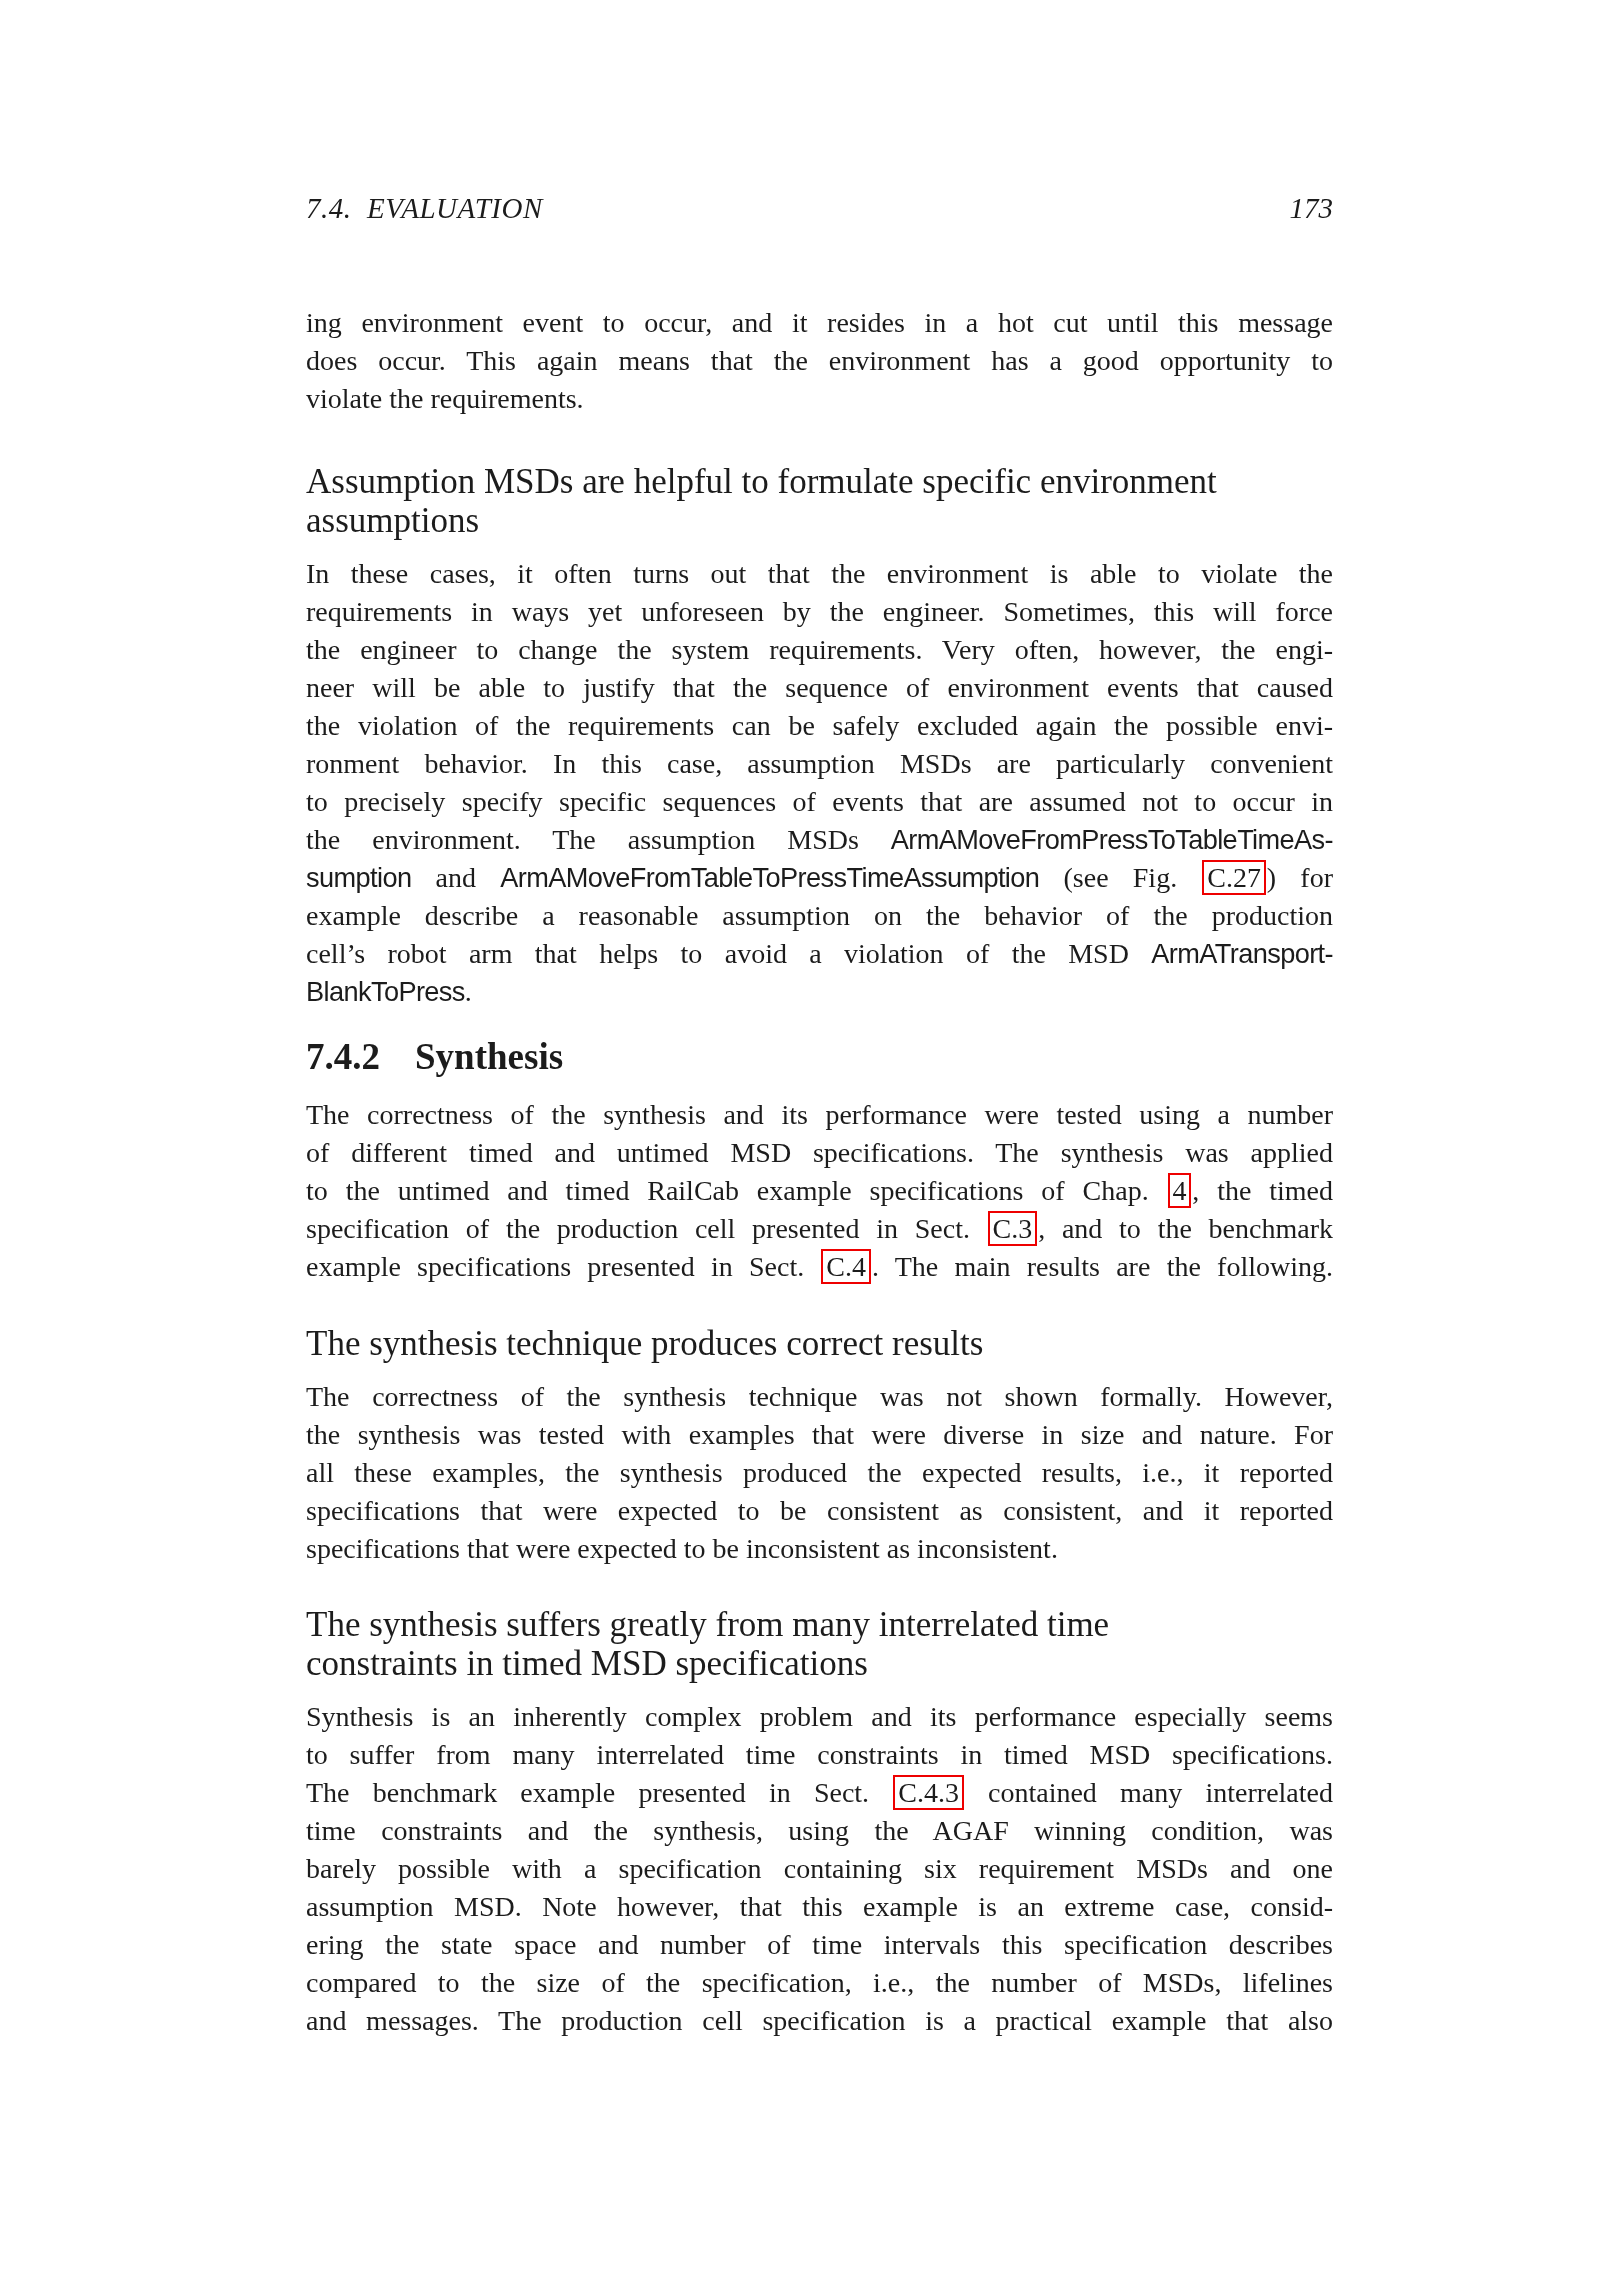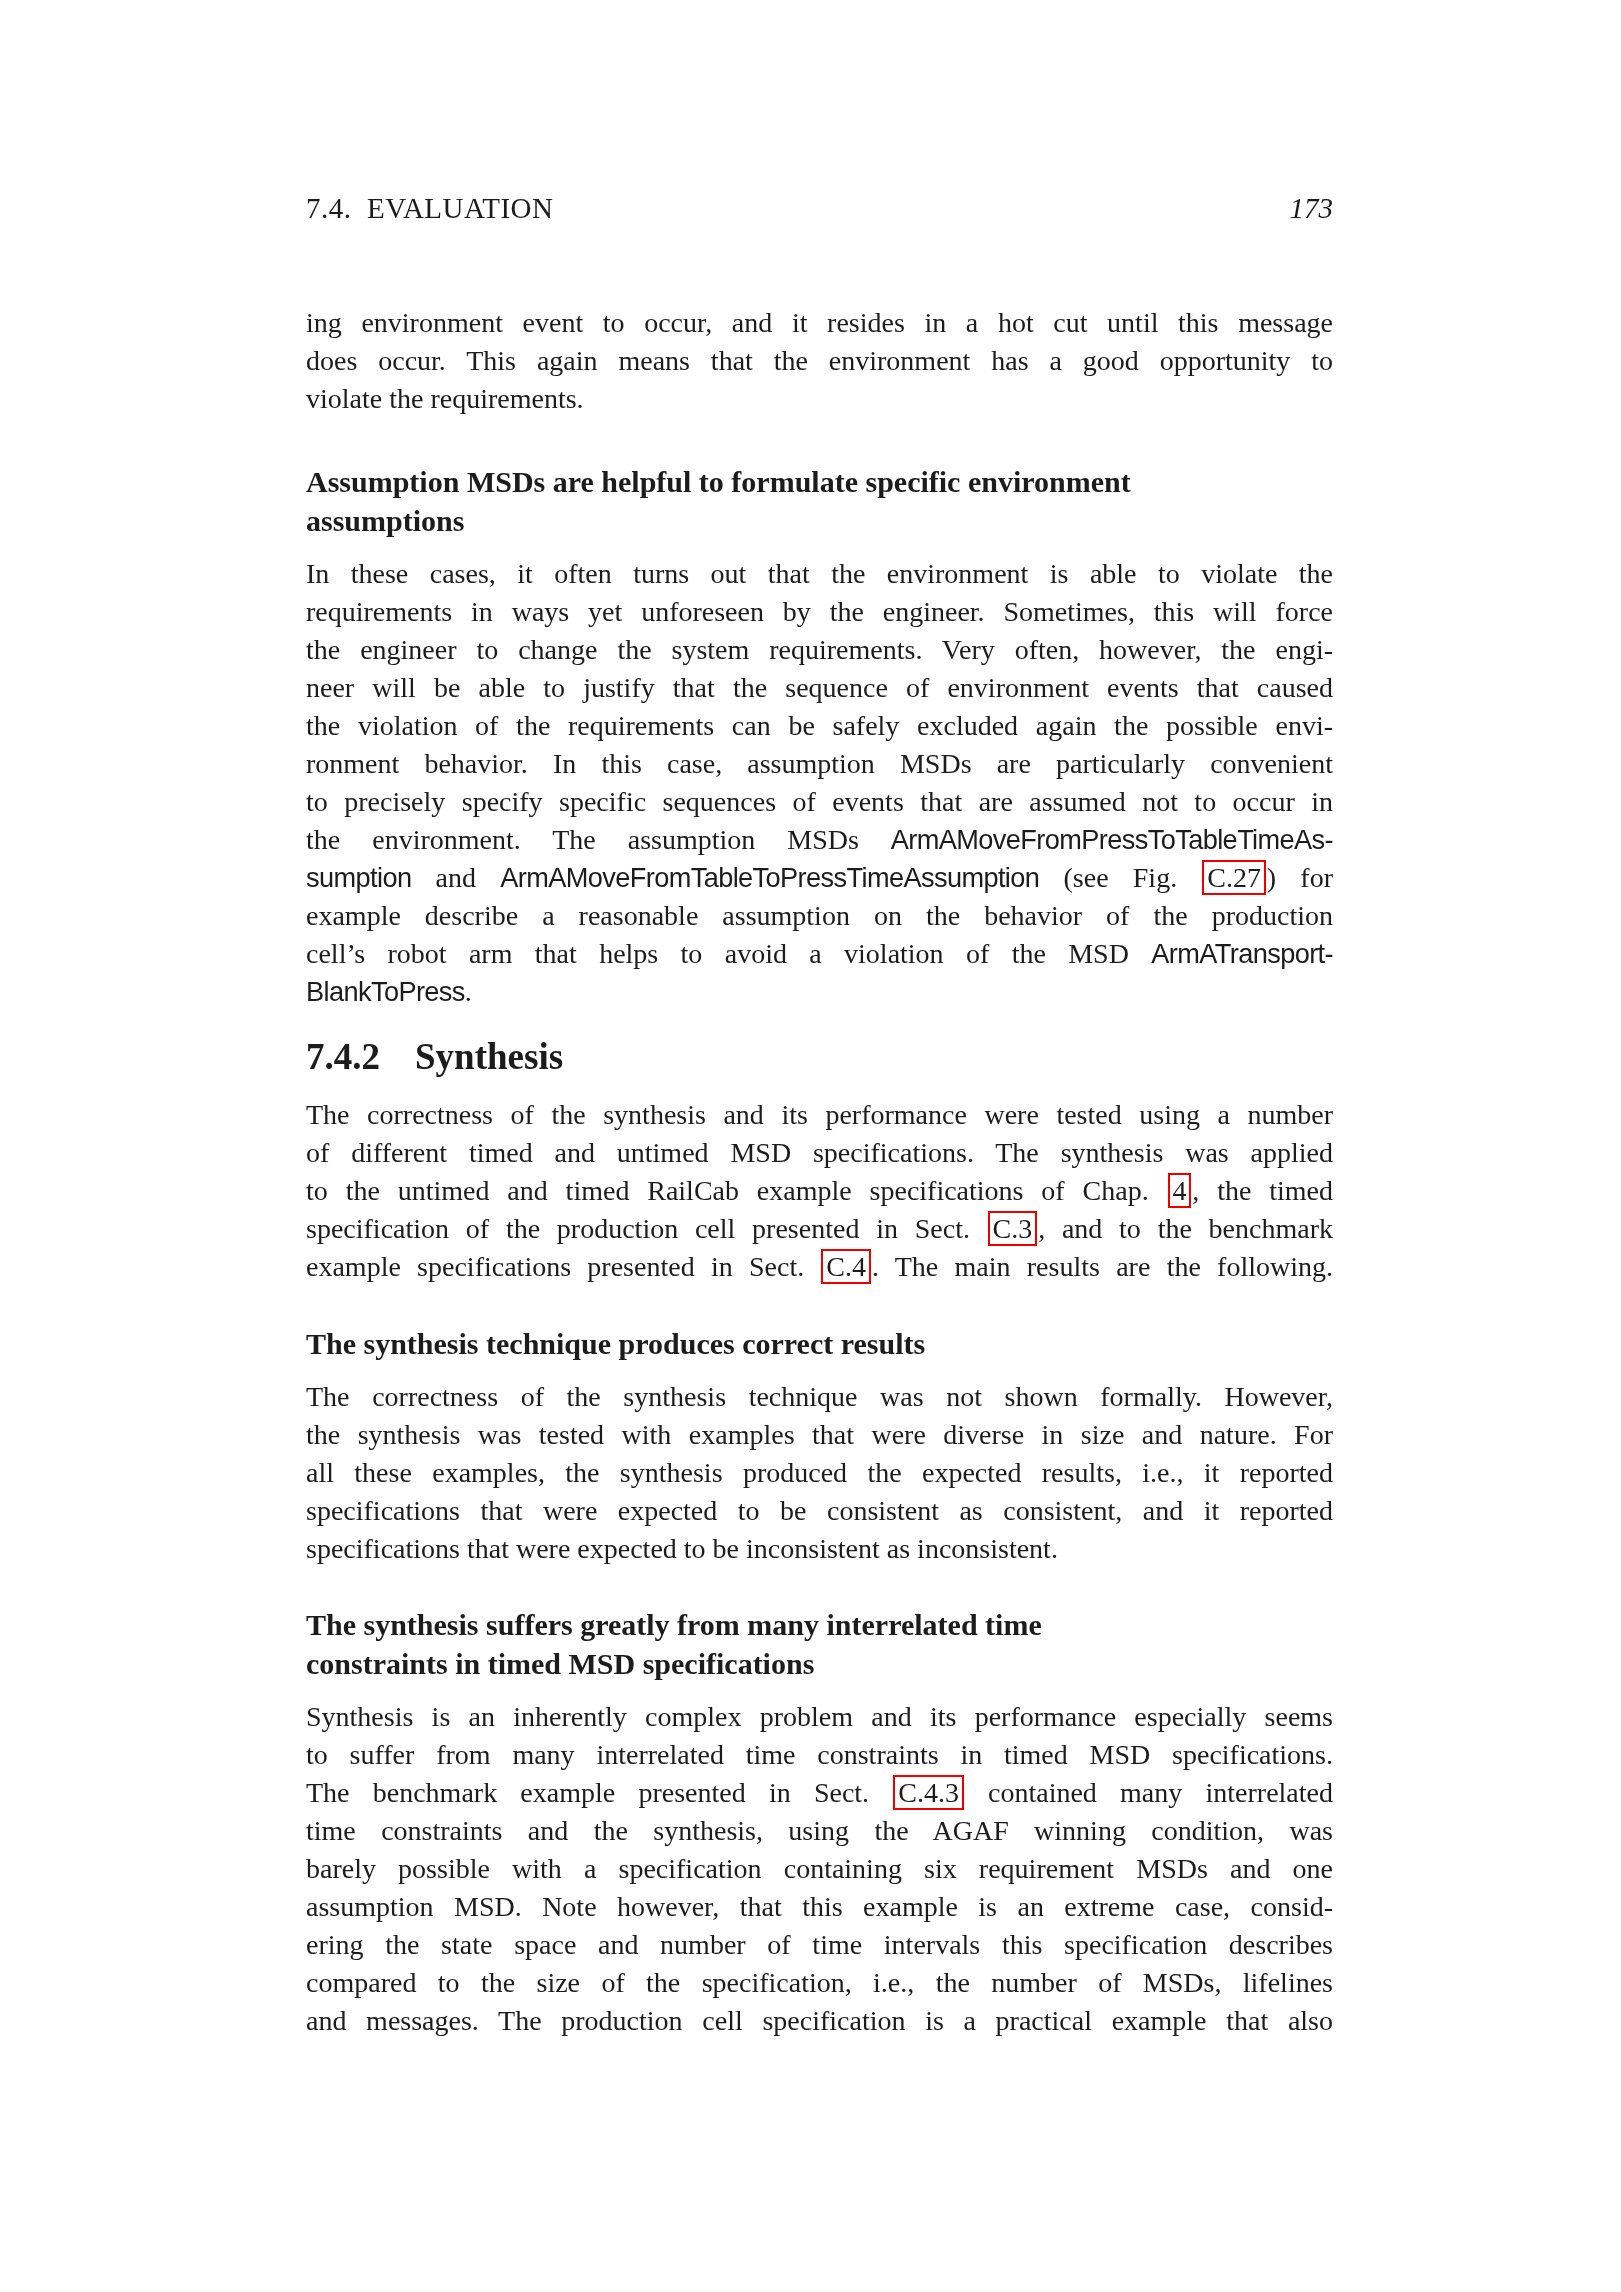--- a/index.html
+++ b/index.html
@@ -17,38 +17,39 @@
   .content-col { position: absolute; left: 306px; width: 1027px; }
 
   
   .running-header {
     top: 192px;
     height: 41px;
     font-size: 29px;
   }
   .running-header .section {
     position: absolute; left: 0; top: 0;
+    font-style: italic;
     letter-spacing: 0.5px;
     white-space: pre;
   }
   .running-header .pagenum { position: absolute; right: 0; top: 0; font-style: italic; }
 
   
   .para { font-size: 28px; }
   .para .line {
     height: 38px;
     line-height: 38px;
     text-align: justify;
     text-align-last: justify;
     white-space: normal;
   }
   .para .line.last { text-align-last: left; }
 
   
-  .h2 { font-size: 30px; font-weight: bold; }
+  .h2 { font-size: 35px; font-weight: normal; }
   .h2 .line { height: 39px; line-height: 39px; text-align: left; }
 
   
   .h1 { font-size: 37px; font-weight: bold; line-height: 43px; }
   .h1 .num { margin-right: 35px; }
 
   
   .sf {
     font-family: "Liberation Sans", "DejaVu Sans", sans-serif;
     font-size: 0.97em;

